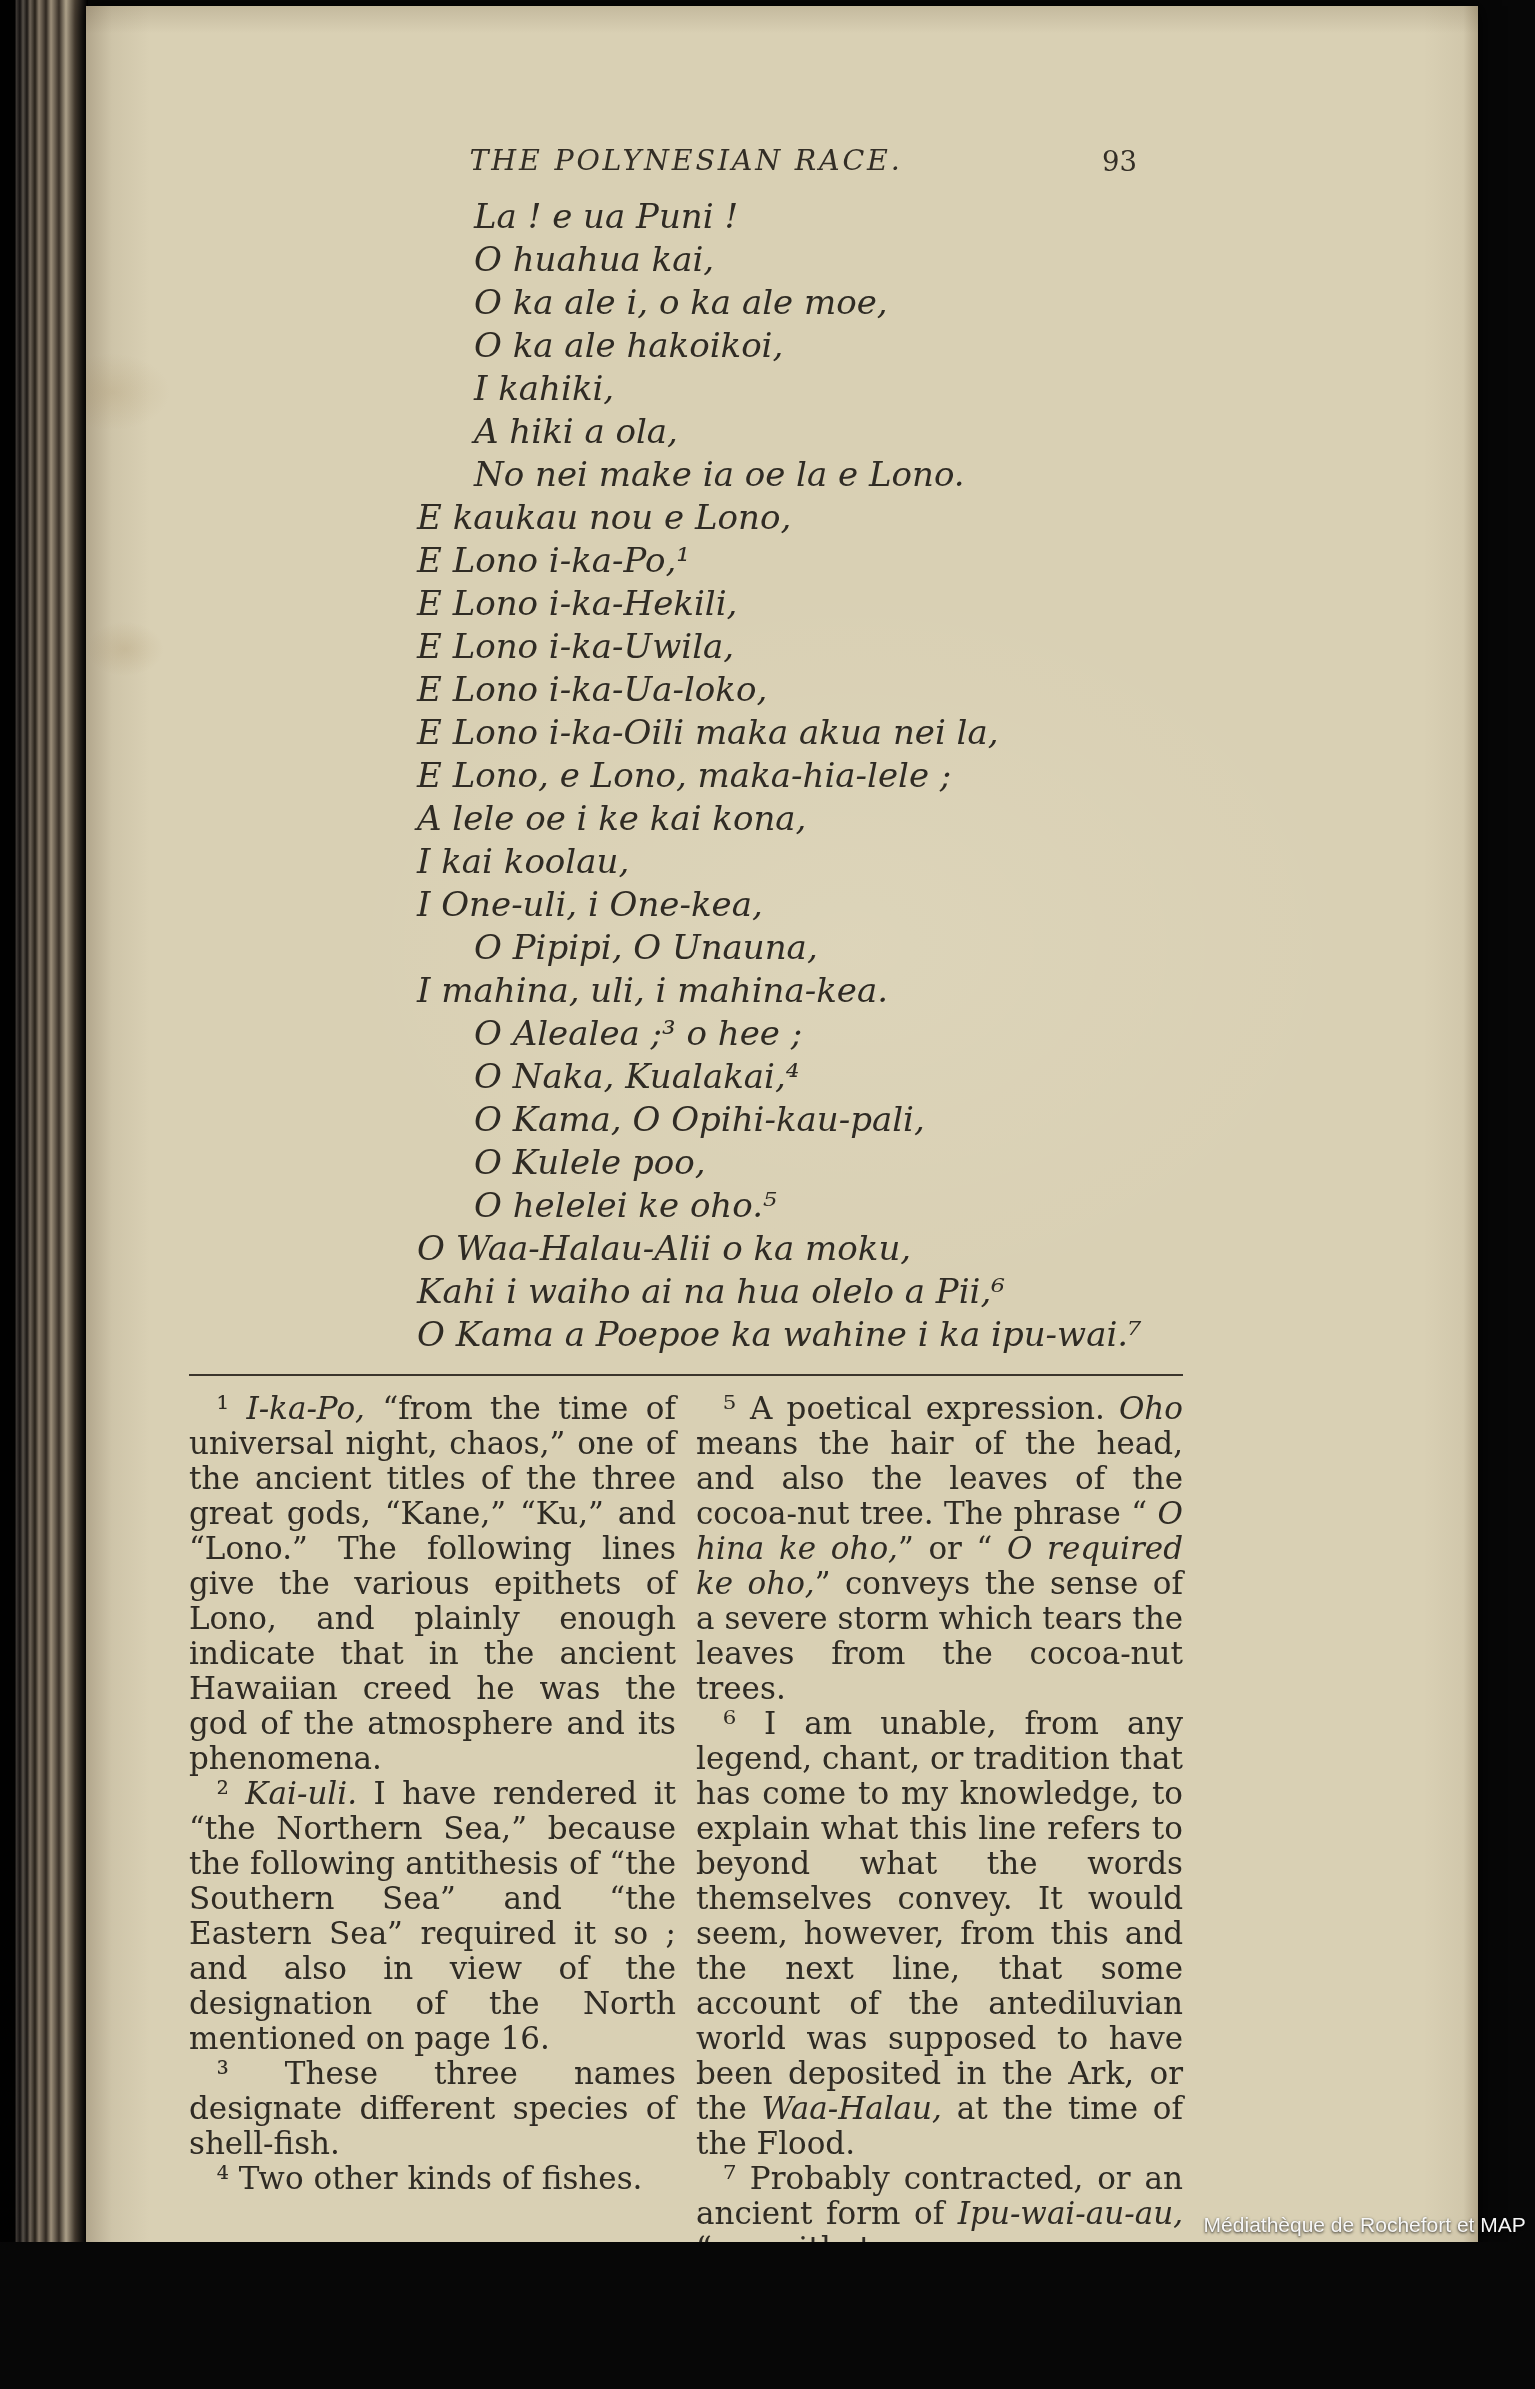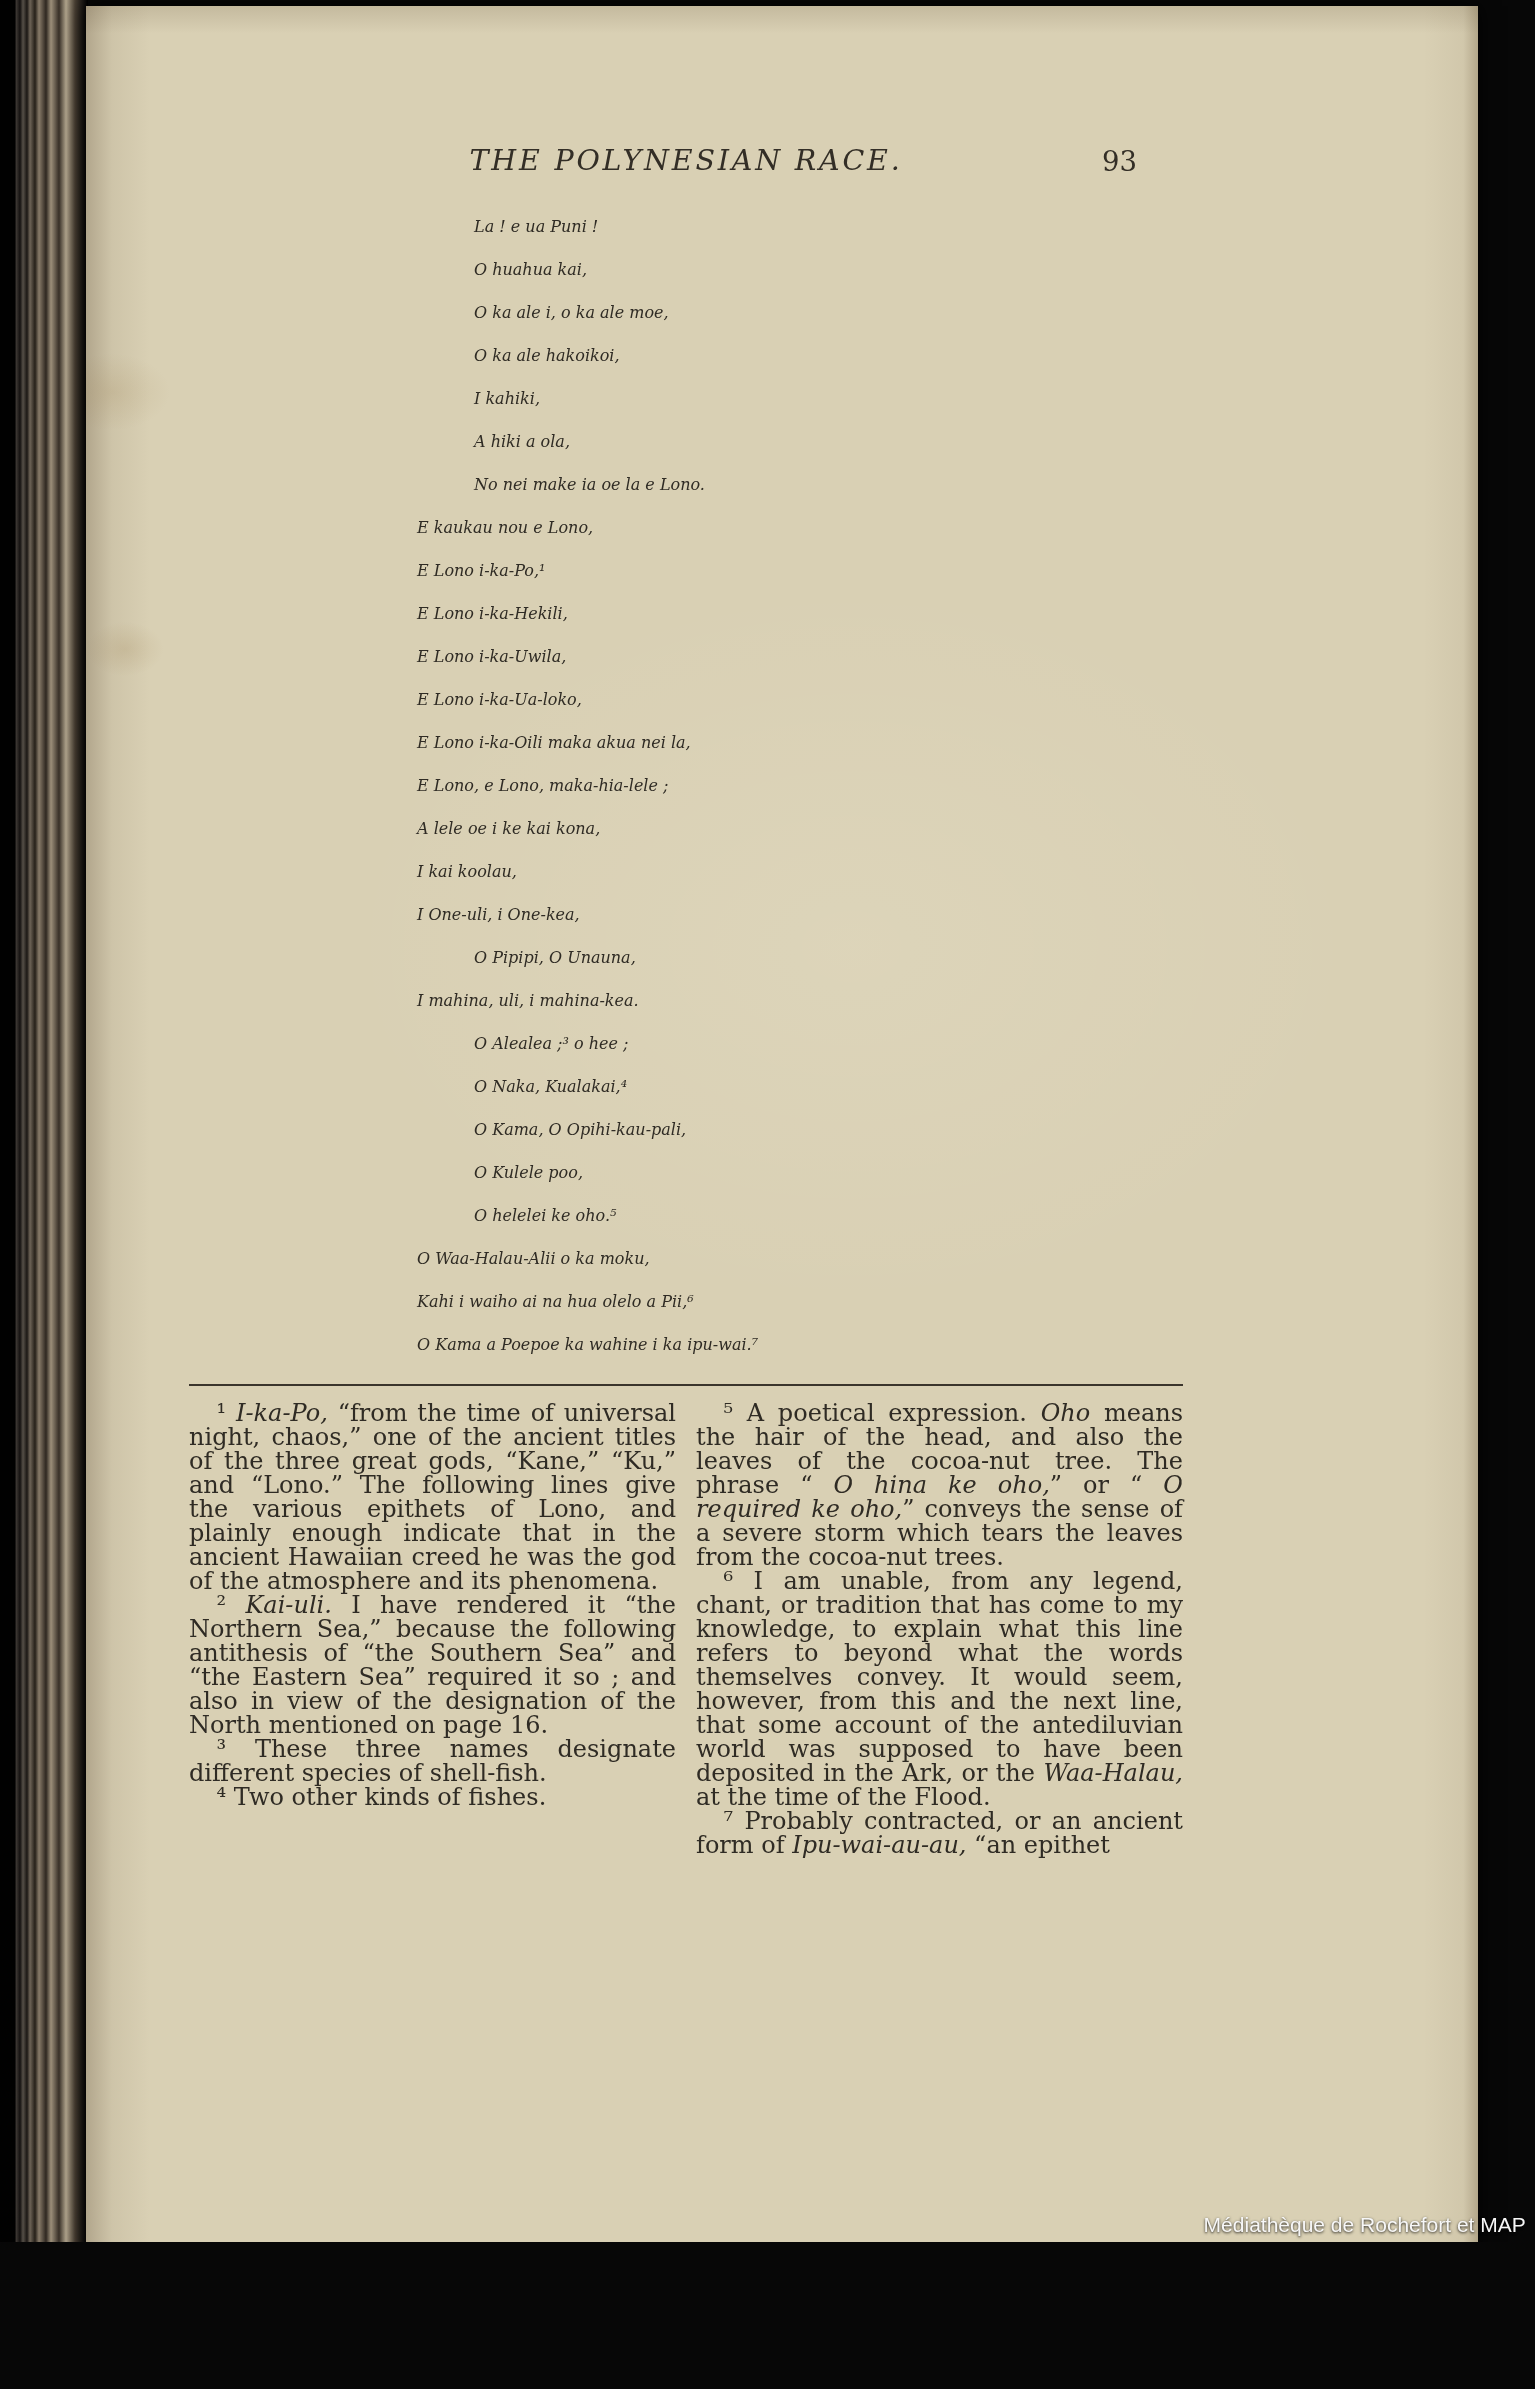--- a/index.html
+++ b/index.html
@@ -66,44 +66,44 @@
   }
   .folio {
     position: absolute;
     right: 46px;
     top: 1.8px;
     font-size: 27.5px;
     font-style: normal;
     color: #332e26;
   }
   .poem {
-    margin-top: 13px;
+    margin-top: 3px;
     margin-left: 228px;
     font-style: italic;
-    font-size: 16px;
+    font-size: 34px;
     line-height: 43px;
     color: #2f2b24;
     white-space: nowrap;
   }
   .poem-line.indent {
     padding-left: 57px;
   }
   .footnote-rule {
     margin-top: 18.4px;
     width: 994px;
     border: 0;
     border-top: 2.8px solid #3b352c;
     height: 0;
   }
   .footnotes {
     margin-top: 14.7px;
     display: flex;
     gap: 20px;
-    font-size: 24px;
-    line-height: 24px;
+    font-size: 31px;
+    line-height: 35px;
     color: #2f2b24;
   }
   .fcol {
     width: 487px;
     text-align: justify;
   }
   .footnote {
     margin: 0;
     text-indent: 27.5px;
   }

